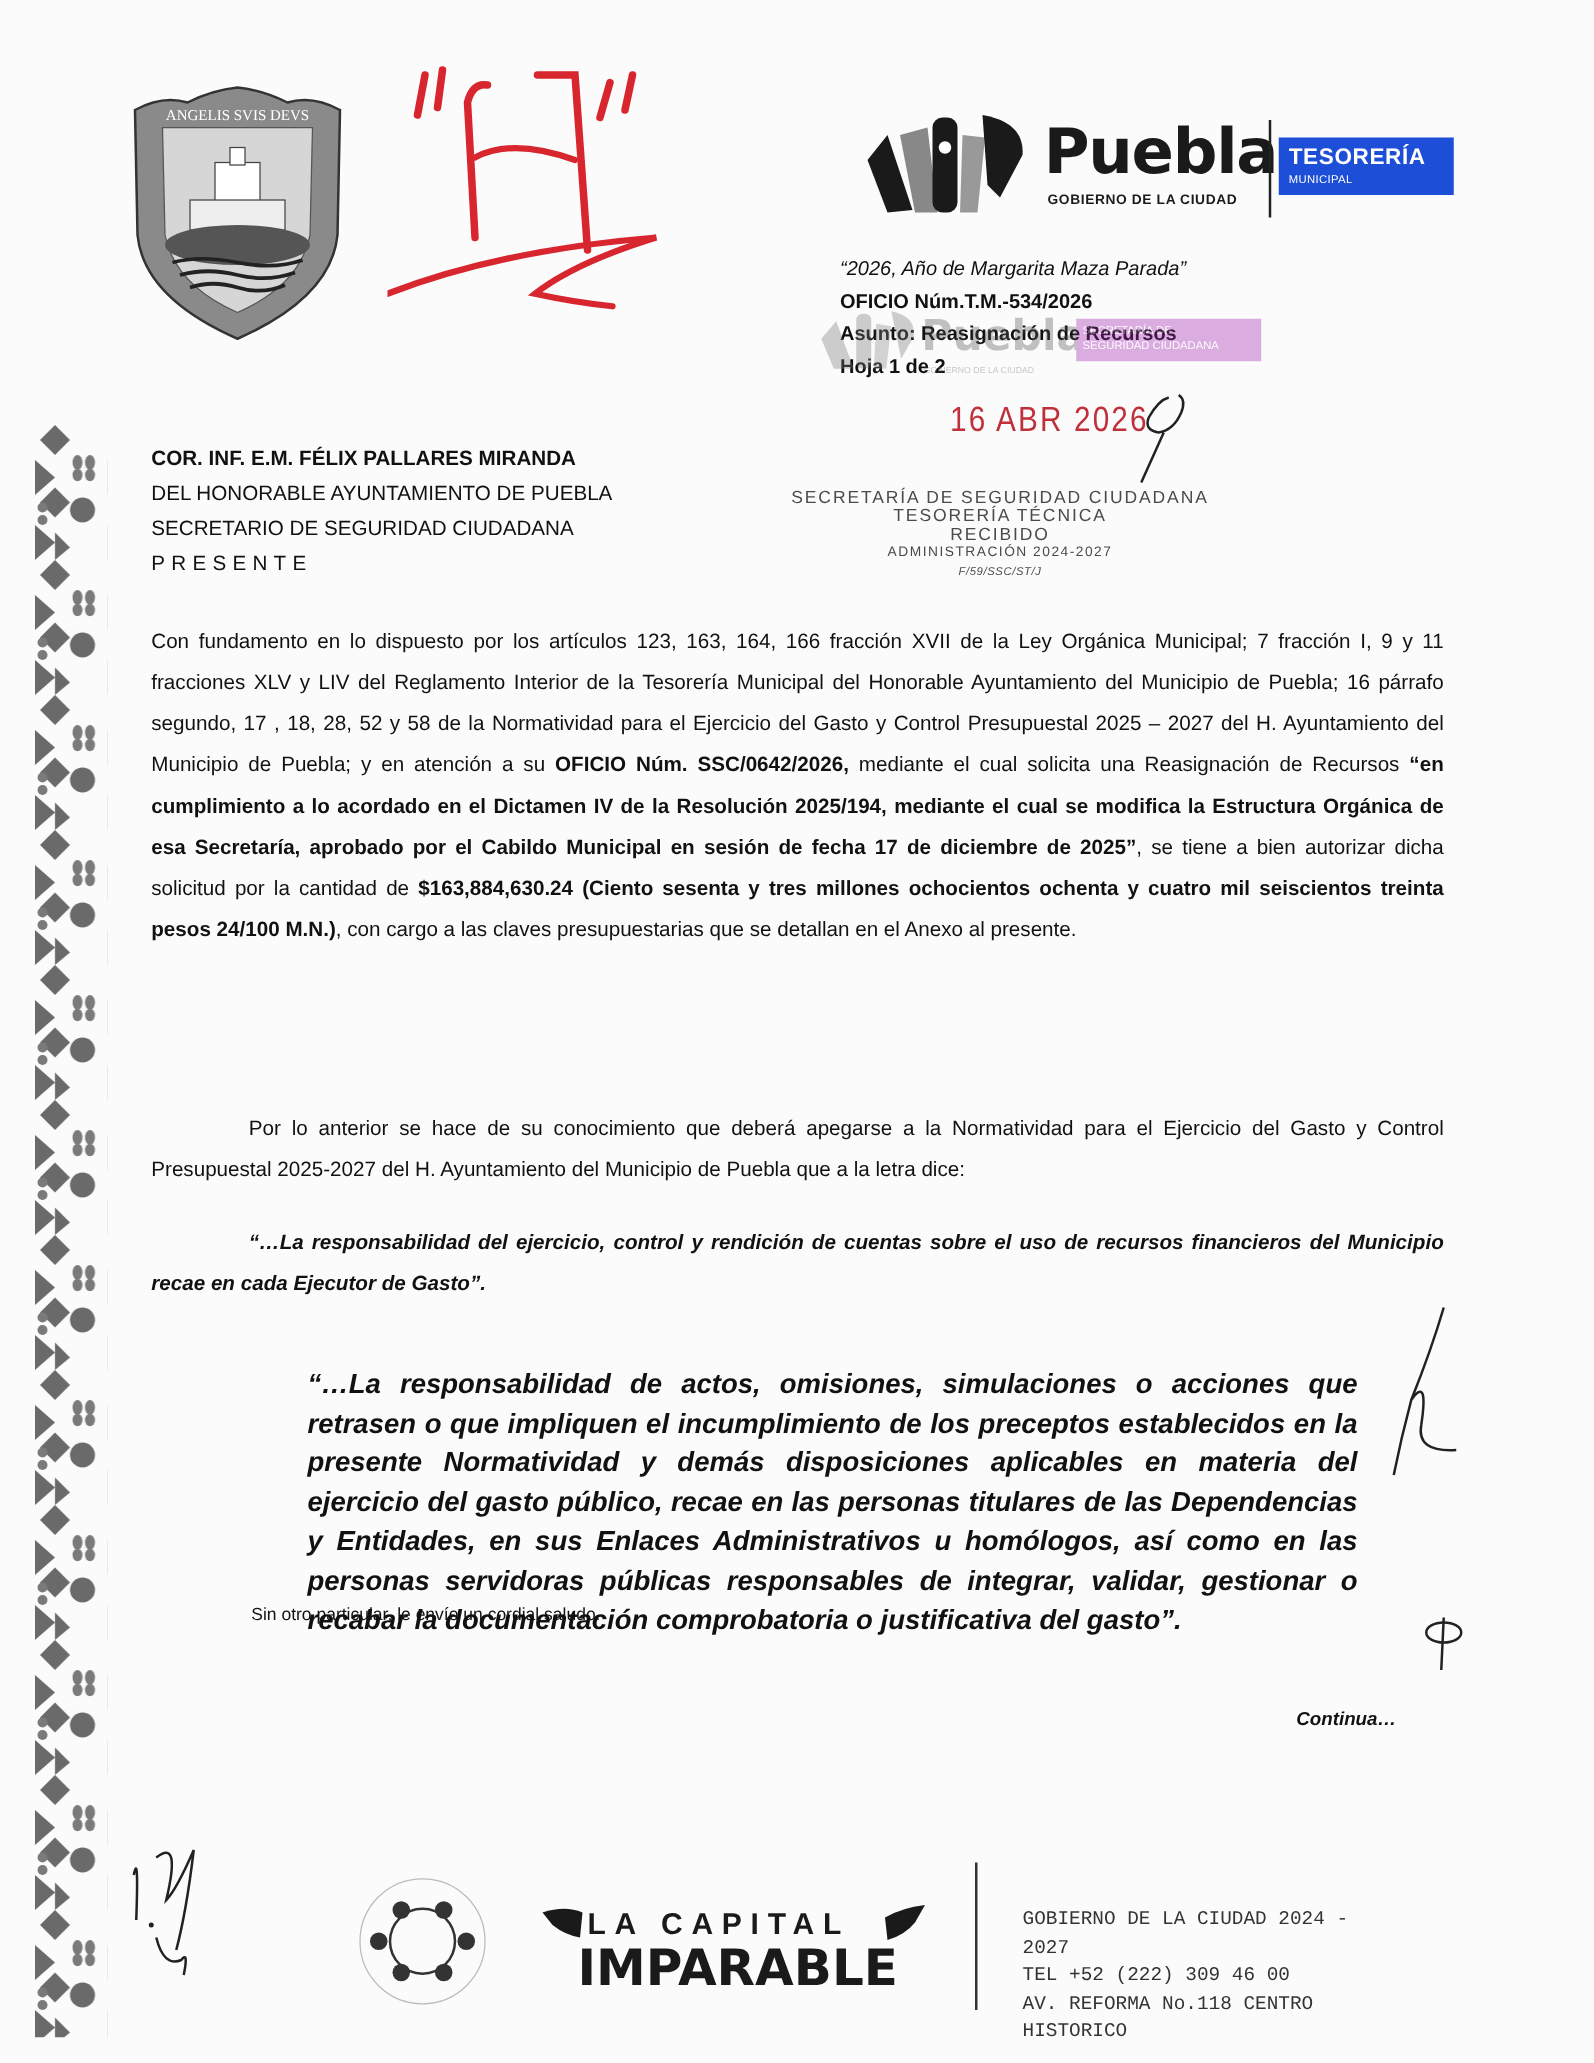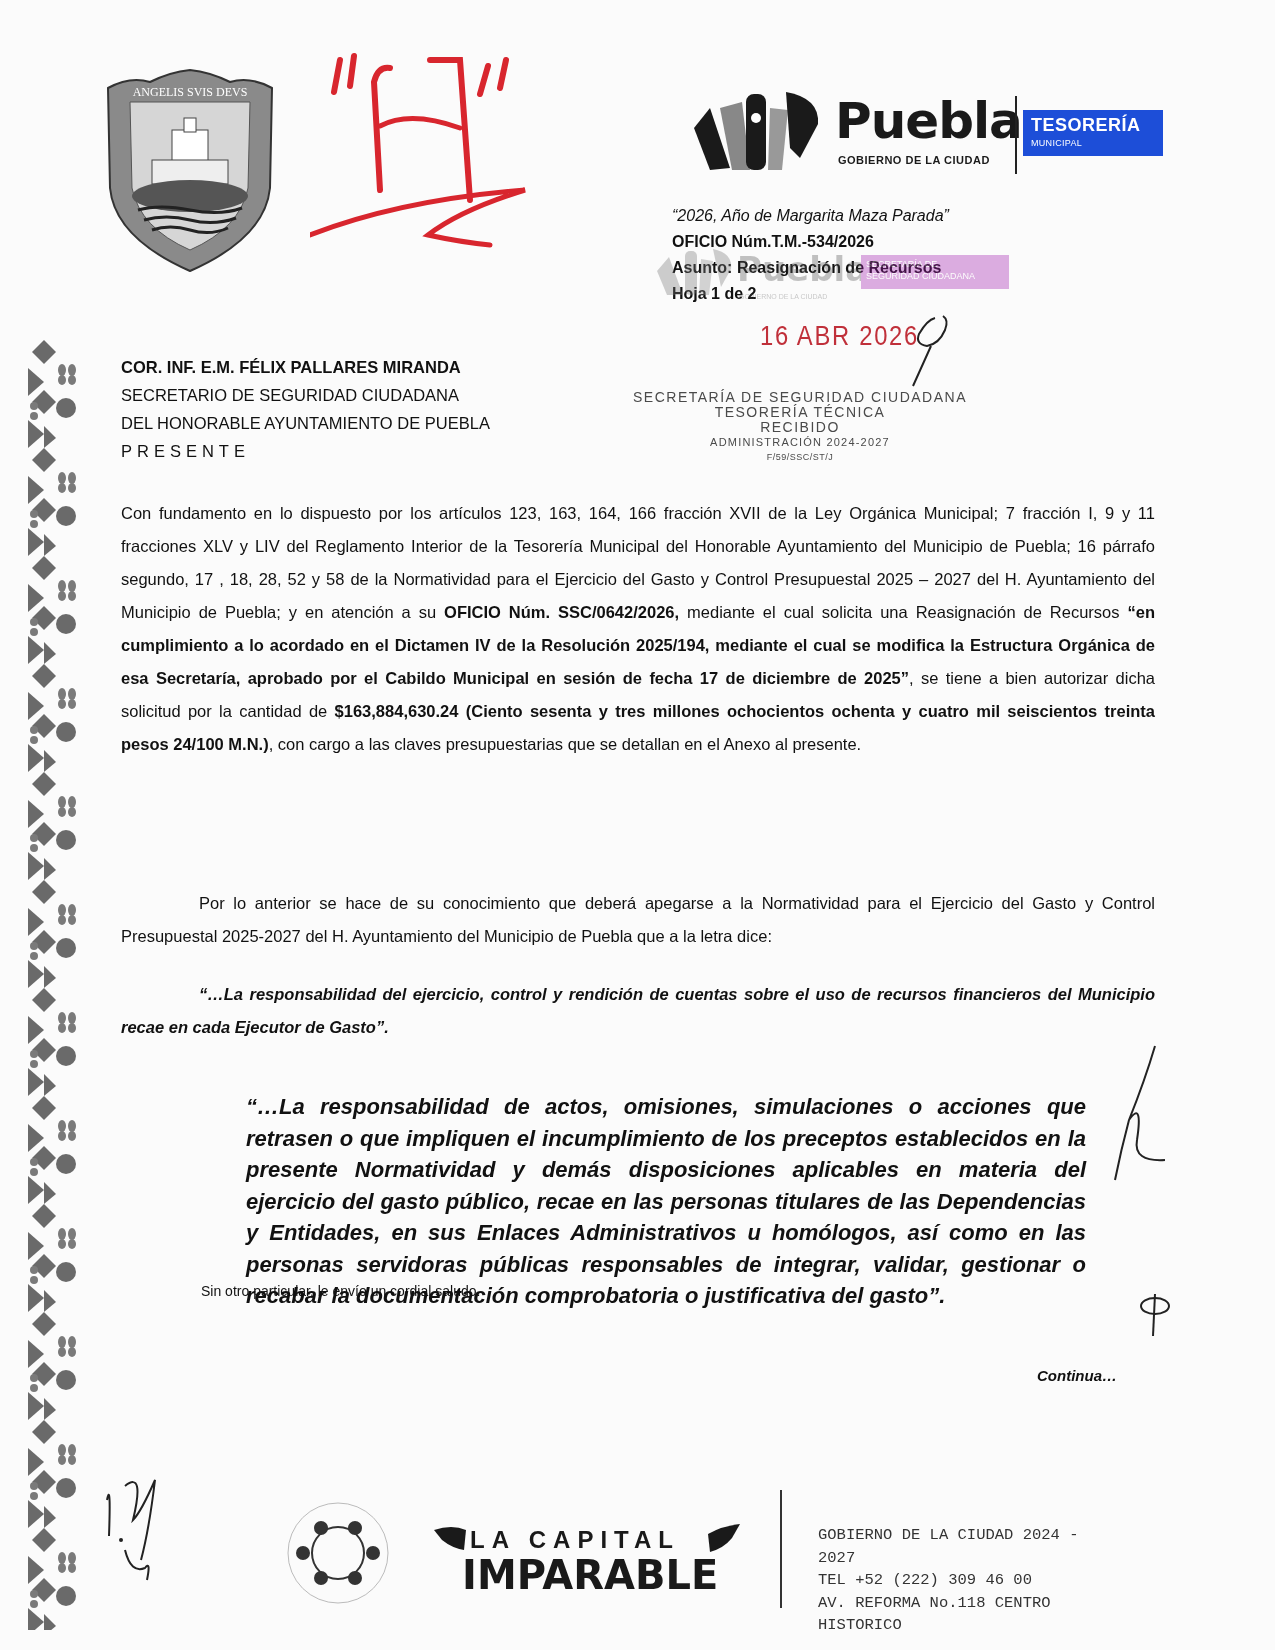--- a/index.html
+++ b/index.html
@@ -22,21 +22,21 @@
   .header-right .b{font-weight:bold;font-size:16px;line-height:26px;}
   
   .logo-ssc{left:655px;top:245px;width:360px;height:62px;opacity:0.35;}
   .logo-ssc .w{position:absolute;left:82px;top:4px;font-weight:bold;font-size:34px;color:#555;font-family:"DejaVu Sans",sans-serif;}
   .logo-ssc .box{position:absolute;left:206px;top:10px;width:148px;height:34px;background:#a21caf;color:#fff;font-size:9px;padding:3px 5px;box-sizing:border-box;line-height:12px;}
   .logo-ssc .g{position:absolute;left:84px;top:48px;font-size:7px;color:#666;}
   
   .stamp-date{left:760px;top:320px;font-family:"Liberation Sans Narrow","Liberation Sans",sans-serif;font-size:28px;color:#c0303a;letter-spacing:2px;transform:scaleX(0.85);transform-origin:left;}
   .stamp-text{left:615px;top:390px;width:370px;text-align:center;color:#4a4a4a;font-size:14px;line-height:15px;letter-spacing:1.5px;}
   .stamp-text .small{font-size:11px;letter-spacing:1.2px;}
-  .stamp-text .tiny{font-size:9px;letter-spacing:0.5px;}
+  .stamp-text .tiny{font-size:9px;font-style:italic;letter-spacing:0.5px;}
   
   .recipient{left:121px;top:353px;font-size:16.5px;line-height:28px;}
   .recipient .name{font-weight:bold;}
   .recipient .presente{letter-spacing:5px;}
   
   .body-par{left:121px;top:497px;width:1034px;font-size:16.5px;line-height:33px;text-align:justify;}
   .par2{left:121px;top:862px;width:1034px;font-size:16.5px;line-height:33px;text-align:justify;text-indent:78px;margin-top:25px;}
   .quote1{left:121px;top:978px;width:1034px;font-size:16.5px;line-height:33px;font-weight:bold;font-style:italic;text-indent:78px;text-align:justify;}
   .quote2{left:246px;top:1063px;width:840px;font-size:22px;line-height:31.5px;font-weight:bold;font-style:italic;text-align:justify;margin-top:28px;}
   .closing{left:201px;top:1283px;font-size:14px;}
@@ -133,22 +133,22 @@
 <div class="abs stamp-text">
   <div>SECRETARÍA DE SEGURIDAD CIUDADANA</div>
   <div>TESORERÍA TÉCNICA</div>
   <div>RECIBIDO</div>
   <div class="small">ADMINISTRACIÓN 2024-2027</div>
   <div class="tiny">F/59/SSC/ST/J</div>
 </div>
 
 <div class="abs recipient">
   <div class="name">COR. INF. E.M. FÉLIX PALLARES MIRANDA</div>
+  <div>DEL HONORABLE AYUNTAMIENTO DE PUEBLA</div>
   <div>SECRETARIO DE SEGURIDAD CIUDADANA</div>
-  <div>DEL HONORABLE AYUNTAMIENTO DE PUEBLA</div>
   <div class="presente">PRESENTE</div>
 </div>
 
 <div class="abs body-par"><span>Con fundamento en lo dispuesto por los artículos 123, 163, 164, 166 fracción XVII de la Ley Orgánica Municipal; 7 fracción I, 9 y 11 fracciones XLV y LIV del Reglamento Interior de la Tesorería Municipal del Honorable Ayuntamiento del Municipio de Puebla; 16 párrafo segundo, 17 , 18, 28, 52 y 58  de la Normatividad para el Ejercicio del Gasto y Control Presupuestal 2025 – 2027 del H. Ayuntamiento del Municipio de Puebla; y en atención a su </span><b>OFICIO Núm. SSC/0642/2026,</b><span> mediante el cual solicita una Reasignación de Recursos </span><b>“en cumplimiento a lo acordado en el Dictamen IV de la Resolución 2025/194, mediante el cual se modifica la Estructura Orgánica de esa Secretaría, aprobado por el Cabildo Municipal en sesión de fecha 17 de diciembre de 2025”</b><span>, se tiene a bien autorizar dicha solicitud por la cantidad de </span><b>$163,884,630.24 (Ciento sesenta y tres millones ochocientos ochenta y cuatro mil seiscientos treinta pesos 24/100 M.N.)</b><span>, con cargo a las claves presupuestarias que se detallan en el Anexo al presente.</span></div>
 
 <div class="abs par2">Por lo anterior se hace de su conocimiento que deberá apegarse a la Normatividad para el Ejercicio del Gasto y Control Presupuestal 2025-2027 del H. Ayuntamiento del Municipio de Puebla que a la letra dice:</div>
 
 <div class="abs quote1">“…La responsabilidad del ejercicio, control y rendición de cuentas sobre el uso de recursos financieros del Municipio recae en cada Ejecutor de Gasto”.</div>
 <div class="abs quote2">“…La responsabilidad de actos, omisiones, simulaciones o acciones que retrasen o que impliquen el incumplimiento de los preceptos establecidos en la presente Normatividad y demás disposiciones aplicables en materia del ejercicio del gasto público, recae en las personas titulares de las Dependencias y Entidades, en sus Enlaces Administrativos u homólogos, así como en las personas servidoras públicas responsables de integrar, validar, gestionar o recabar la documentación comprobatoria o justificativa del gasto”.</div>
 

